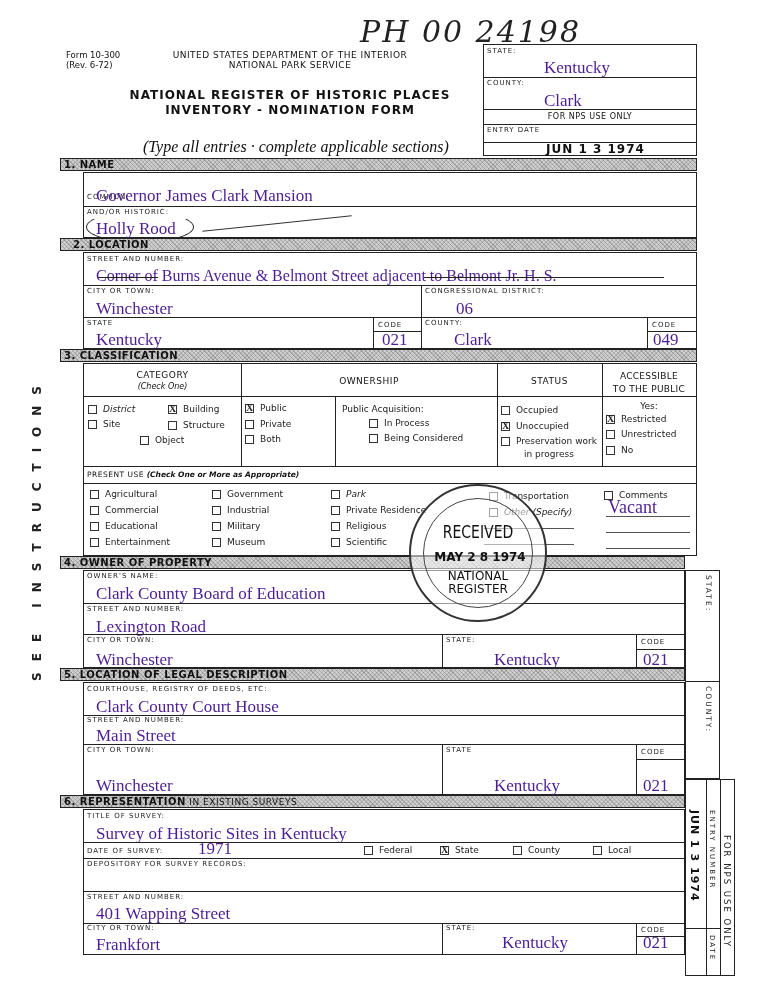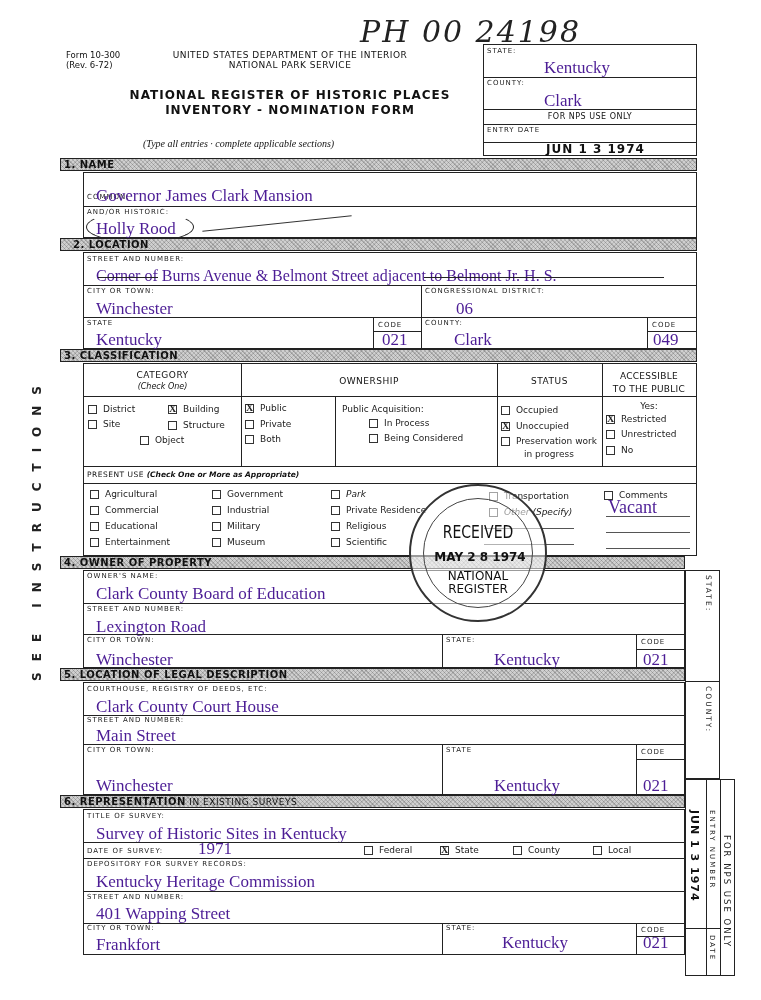--- a/index.html
+++ b/index.html
@@ -38,21 +38,21 @@
   <div>(Rev. 6-72)</div>
 </div>
 <div class="abs sans center" style="left:140px; top:50px; width:300px; font-size:9px; line-height:10px; letter-spacing:0.5px;">
   <div>UNITED STATES DEPARTMENT OF THE INTERIOR</div>
   <div>NATIONAL PARK SERVICE</div>
 </div>
 <div class="abs sans center" style="left:110px; top:88px; width:360px; font-size:12px; font-weight:bold; line-height:15px; letter-spacing:1px;">
   <div>NATIONAL REGISTER OF HISTORIC PLACES</div>
   <div>INVENTORY - NOMINATION FORM</div>
 </div>
-<div class="abs serif" style="left:143px; top:138px; font-size:10px; font-style:italic;">(Type all entries ·  complete applicable sections)</div>
+<div class="abs serif" style="left:143px; top:138px; font-size:16px; font-style:italic;">(Type all entries ·  complete applicable sections)</div>
 
 <div class="box" style="left:483px; top:44px; width:214px; height:112px;">
   <div class="tiny abs" style="left:3px; top:2px;">STATE:</div>
   <div class="typed abs" style="left:60px; top:13px; font-size:17px;">Kentucky</div>
   <div class="hline" style="left:0; top:32px; width:212px;"></div>
   <div class="tiny abs" style="left:3px; top:34px;">COUNTY:</div>
   <div class="typed abs" style="left:60px; top:46px; font-size:17px;">Clark</div>
   <div class="hline" style="left:0; top:64px; width:212px;"></div>
   <div class="abs sans center" style="left:0; top:67px; width:212px; font-size:8px; letter-spacing:0.5px;">FOR NPS USE ONLY</div>
   <div class="hline" style="left:0; top:79px; width:212px;"></div>
@@ -110,21 +110,21 @@
   <div class="hline" style="left:0; top:32px; width:612px;"></div>
   <div class="abs sans center" style="left:0; top:6px; width:157px; font-size:9px; letter-spacing:0.5px;">CATEGORY</div>
   <div class="abs sans center" style="left:0; top:18px; width:157px; font-size:8px; font-style:italic;">(Check One)</div>
   <div class="abs sans center" style="left:157px; top:12px; width:256px; font-size:9px; letter-spacing:0.5px;">OWNERSHIP</div>
   <div class="abs sans center" style="left:413px; top:12px; width:105px; font-size:9px; letter-spacing:0.5px;">STATUS</div>
   <div class="abs sans center" style="left:518px; top:6px; width:94px; font-size:9px; line-height:13px; letter-spacing:0.3px;">
     <div>ACCESSIBLE</div>
     <div>TO THE PUBLIC</div>
   </div>
 
-  <div class="opt" style="left:4px; top:40px;"><span class="cb"></span><span>District</span></div>
+  <div class="opt" style="left:4px; top:40px;font-style:italic;"><span class="cb"></span><span>District</span></div>
   <div class="opt" style="left:84px; top:40px;"><span class="cb x"></span><span>Building</span></div>
   <div class="opt" style="left:4px; top:55px;text-align:right;"><span class="cb"></span><span>Site</span></div>
   <div class="opt" style="left:84px; top:56px;"><span class="cb"></span><span>Structure</span></div>
   <div class="opt" style="left:56px; top:71px;"><span class="cb"></span><span>Object</span></div>
 
   <div class="vline" style="left:251px; top:32px; height:70px;"></div>
   <div class="opt" style="left:161px; top:39px;"><span class="cb x"></span><span>Public</span></div>
   <div class="opt" style="left:161px; top:55px;"><span class="cb"></span><span>Private</span></div>
   <div class="opt" style="left:161px; top:70px;"><span class="cb"></span><span>Both</span></div>
   <div class="opt" style="left:258px; top:40px;">Public Acquisition:</div>
@@ -223,21 +223,20 @@
   <div class="typed abs" style="left:12px; top:14px;">Survey of Historic Sites in Kentucky</div>
   <div class="hline" style="left:0; top:32px; width:600px;"></div>
   <div class="tiny abs" style="left:3px; top:37px;">DATE OF SURVEY:</div>
   <div class="typed abs" style="left:114px; top:29px;">1971</div>
   <div class="opt" style="left:280px; top:35px;text-align:center;"><span class="cb"></span><span>Federal</span></div>
   <div class="opt" style="left:356px; top:35px;"><span class="cb x"></span><span>State</span></div>
   <div class="opt" style="left:429px; top:35px;"><span class="cb"></span><span>County</span></div>
   <div class="opt" style="left:509px; top:35px;"><span class="cb"></span><span>Local</span></div>
   <div class="hline" style="left:0; top:48px; width:600px;"></div>
   <div class="tiny abs" style="left:3px; top:50px;">DEPOSITORY FOR SURVEY RECORDS:</div>
-  <div class="typed abs" style="left:12px; top:62px;">Kentucky Heritage Commission</div>
   <div class="hline" style="left:0; top:81px; width:600px;"></div>
   <div class="tiny abs" style="left:3px; top:83px;">STREET AND NUMBER:</div>
   <div class="typed abs" style="left:12px; top:94px;">401 Wapping Street</div>
   <div class="hline" style="left:0; top:113px; width:600px;"></div>
   <div class="tiny abs" style="left:3px; top:114px;">CITY OR TOWN:</div>
   <div class="typed abs" style="left:12px; top:125px;">Frankfort</div>
   <div class="vline" style="left:358px; top:113px; height:32px;"></div>
   <div class="tiny abs" style="left:362px; top:114px;">STATE:</div>
   <div class="typed abs" style="left:418px; top:123px;">Kentucky</div>
   <div class="vline" style="left:552px; top:113px; height:32px;"></div>

